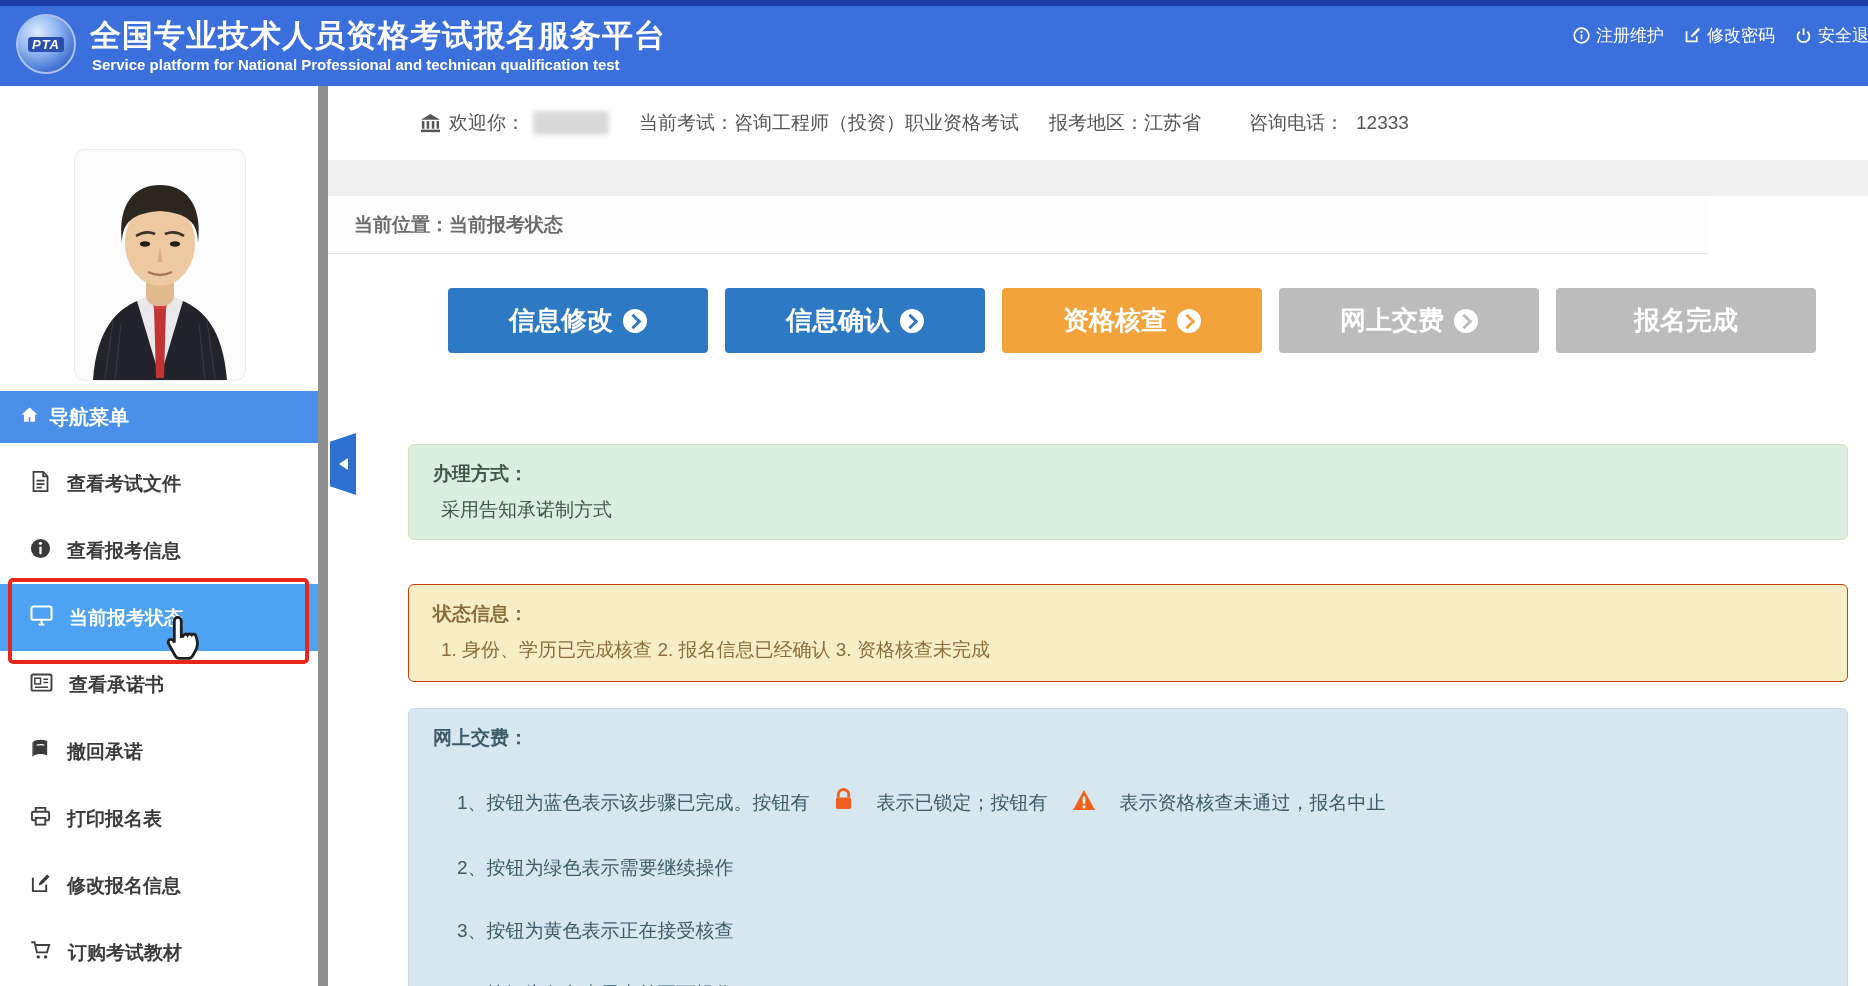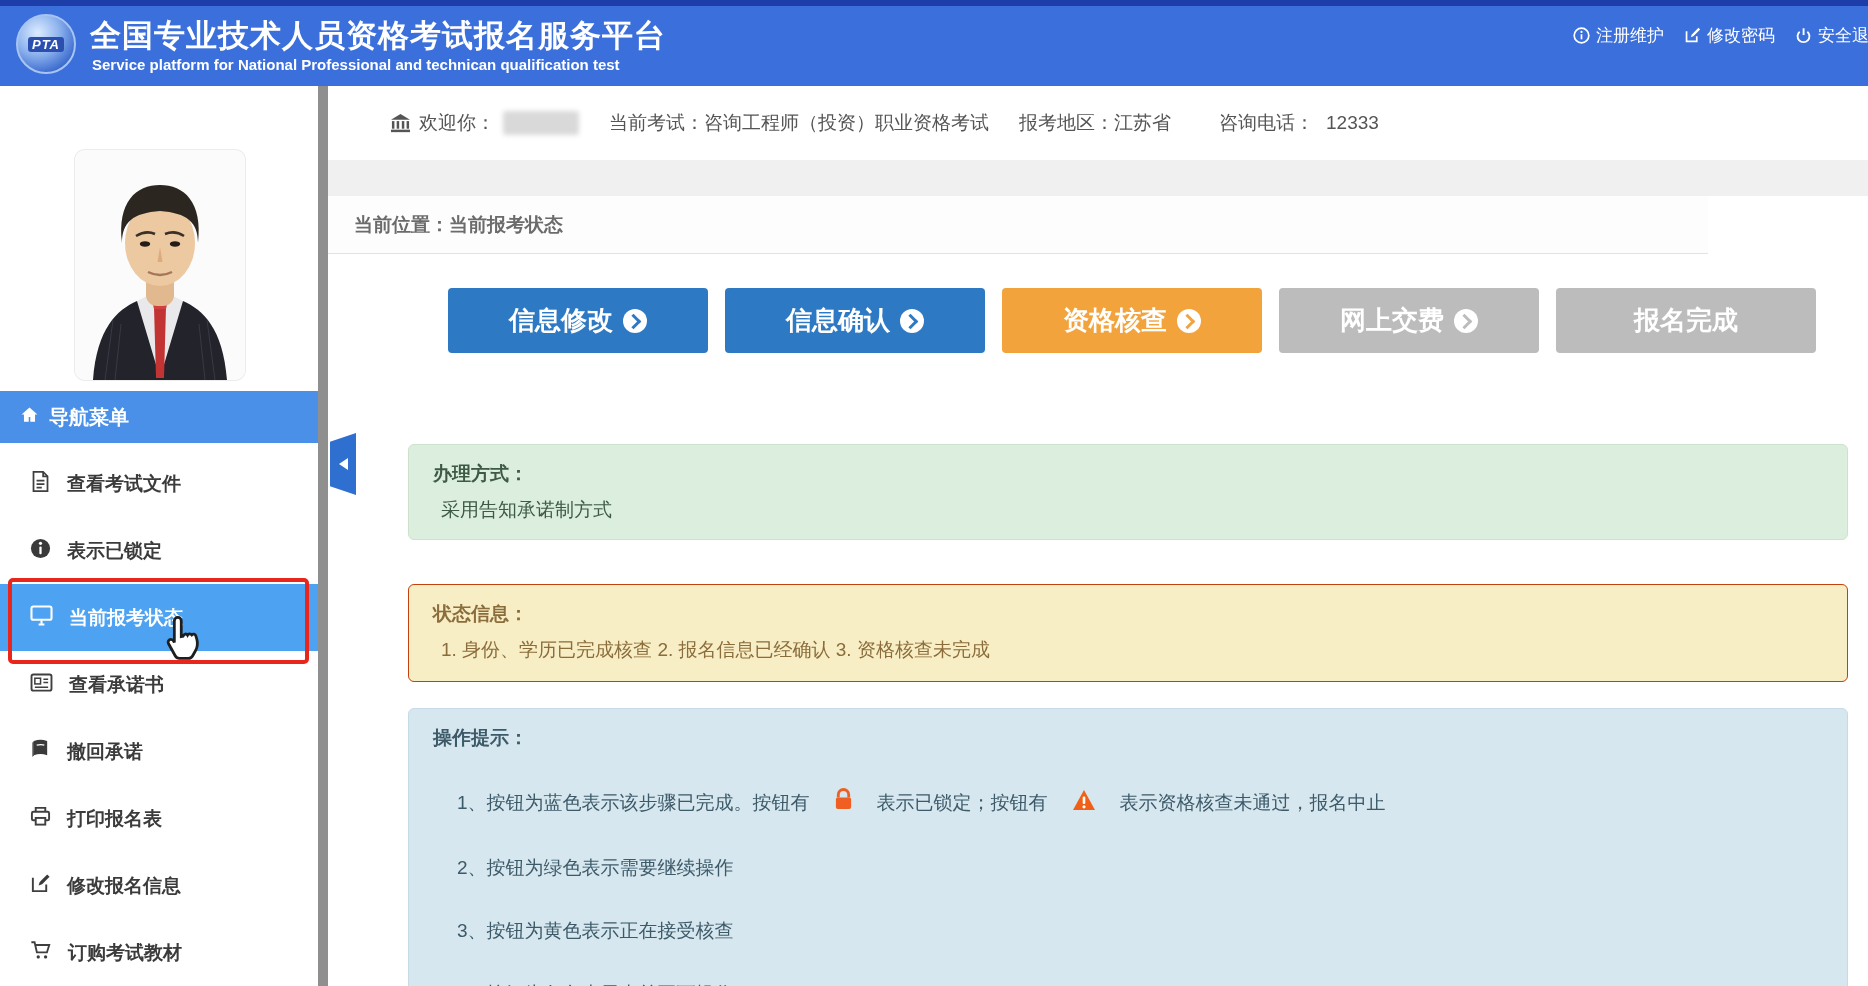--- a/index.html
+++ b/index.html
@@ -39,21 +39,21 @@
   .hand-cursor { position:absolute; left:162px; top:614px; z-index:7; }
 
   .collapse-tab { position:absolute; left:330px; top:433px; width:26px; height:62px; background:#2f6fd0;
     clip-path:polygon(0 14%, 100% 0, 100% 100%, 0 86%); display:flex; align-items:center; justify-content:center;
     cursor:pointer; z-index:4; }
   .collapse-arrow { width:0; height:0; border:6px solid transparent; border-right:9px solid #fff; margin-right:6px; }
 
   
   .content { position:absolute; left:328px; top:86px; width:1540px; height:900px; background:#fff; }
   .welcome-bar { position:absolute; left:0; top:0; width:1540px; height:74px; background:#fff;
-    display:flex; align-items:center; padding-left:62px; color:#555; font-size:19px; }
+    display:flex; align-items:center; padding-left:92px; color:#555; font-size:19px; }
   .welcome-bar .grp { display:flex; align-items:center; }
   .blur-name { width:76px; height:24px; margin-left:8px; border-radius:3px; background:#d9d9d9; filter:blur(2.5px); }
   .gray-band { position:absolute; left:0; top:74px; width:1540px; height:36px; background:#f0f0f0; }
   .breadcrumb { position:absolute; left:0; top:110px; width:1380px; height:58px; background:#fdfdfd;
     border-bottom:1px solid #e3e3e3; display:flex; align-items:center; padding-left:26px;
     color:#6b6b6b; font-size:19px; font-weight:600; }
 
   .steps { position:absolute; left:120px; top:202px; display:flex; gap:17px; }
   .step { width:260px; height:65px; border-radius:4px; display:flex; align-items:center; justify-content:center;
     gap:10px; color:#fff; font-size:26px; font-weight:bold; cursor:pointer; }
@@ -161,21 +161,21 @@
         <span>查看考试文件</span>
       </div>
       <div class="nav-item">
         <span>
           <svg width="21" height="21" viewBox="0 0 22 22">
               <circle cx="11" cy="11" r="10" fill="#3a3a3a"></circle>
               <rect x="9.8" y="9" width="2.4" height="8" rx="1" fill="#fff"></rect>
               <circle cx="11" cy="5.6" r="1.7" fill="#fff"></circle>
             </svg>
         </span>
-        <span>表示已锁定</span>
+        <span>查看报考信息</span>
       </div>
       <div class="nav-item active">
         <span>
           <svg width="23" height="21" viewBox="0 0 24 22">
               <rect x="1.5" y="1.5" width="21" height="14" rx="2" fill="none" stroke="#fff" stroke-width="2.2"></rect>
               <path d="M9 20.5h6 M12 16v4.5" stroke="#fff" stroke-width="2.2"></path>
             </svg>
         </span>
         <span>当前报考状态</span>
       </div>
@@ -299,21 +299,21 @@
       <div class="a-title">办理方式：</div>
       <div class="a-body">采用告知承诺制方式</div>
     </div>
 
     <div class="alert alert-yellow">
       <div class="a-title">状态信息：</div>
       <div class="a-body">1. 身份、学历已完成核查 2. 报名信息已经确认 3. 资格核查未完成</div>
     </div>
 
     <div class="alert alert-blue">
-      <div class="a-title">操作提示：</div>
+      <div class="a-title">网上交费：</div>
       <div class="tip-line">
         <span>1、按钮为蓝色表示该步骤已完成。按钮有</span>
         <span>
           <svg width="19" height="23" viewBox="0 0 20 24">
               <path d="M4.5 10V7a5.5 5.5 0 0 1 11 0v3" fill="none" stroke="#f05f22" stroke-width="3"></path>
               <rect x="2" y="10" width="16" height="12" rx="2" fill="#f05f22"></rect>
             </svg>
         </span>
         <span>表示已锁定；按钮有</span>
         <span>

